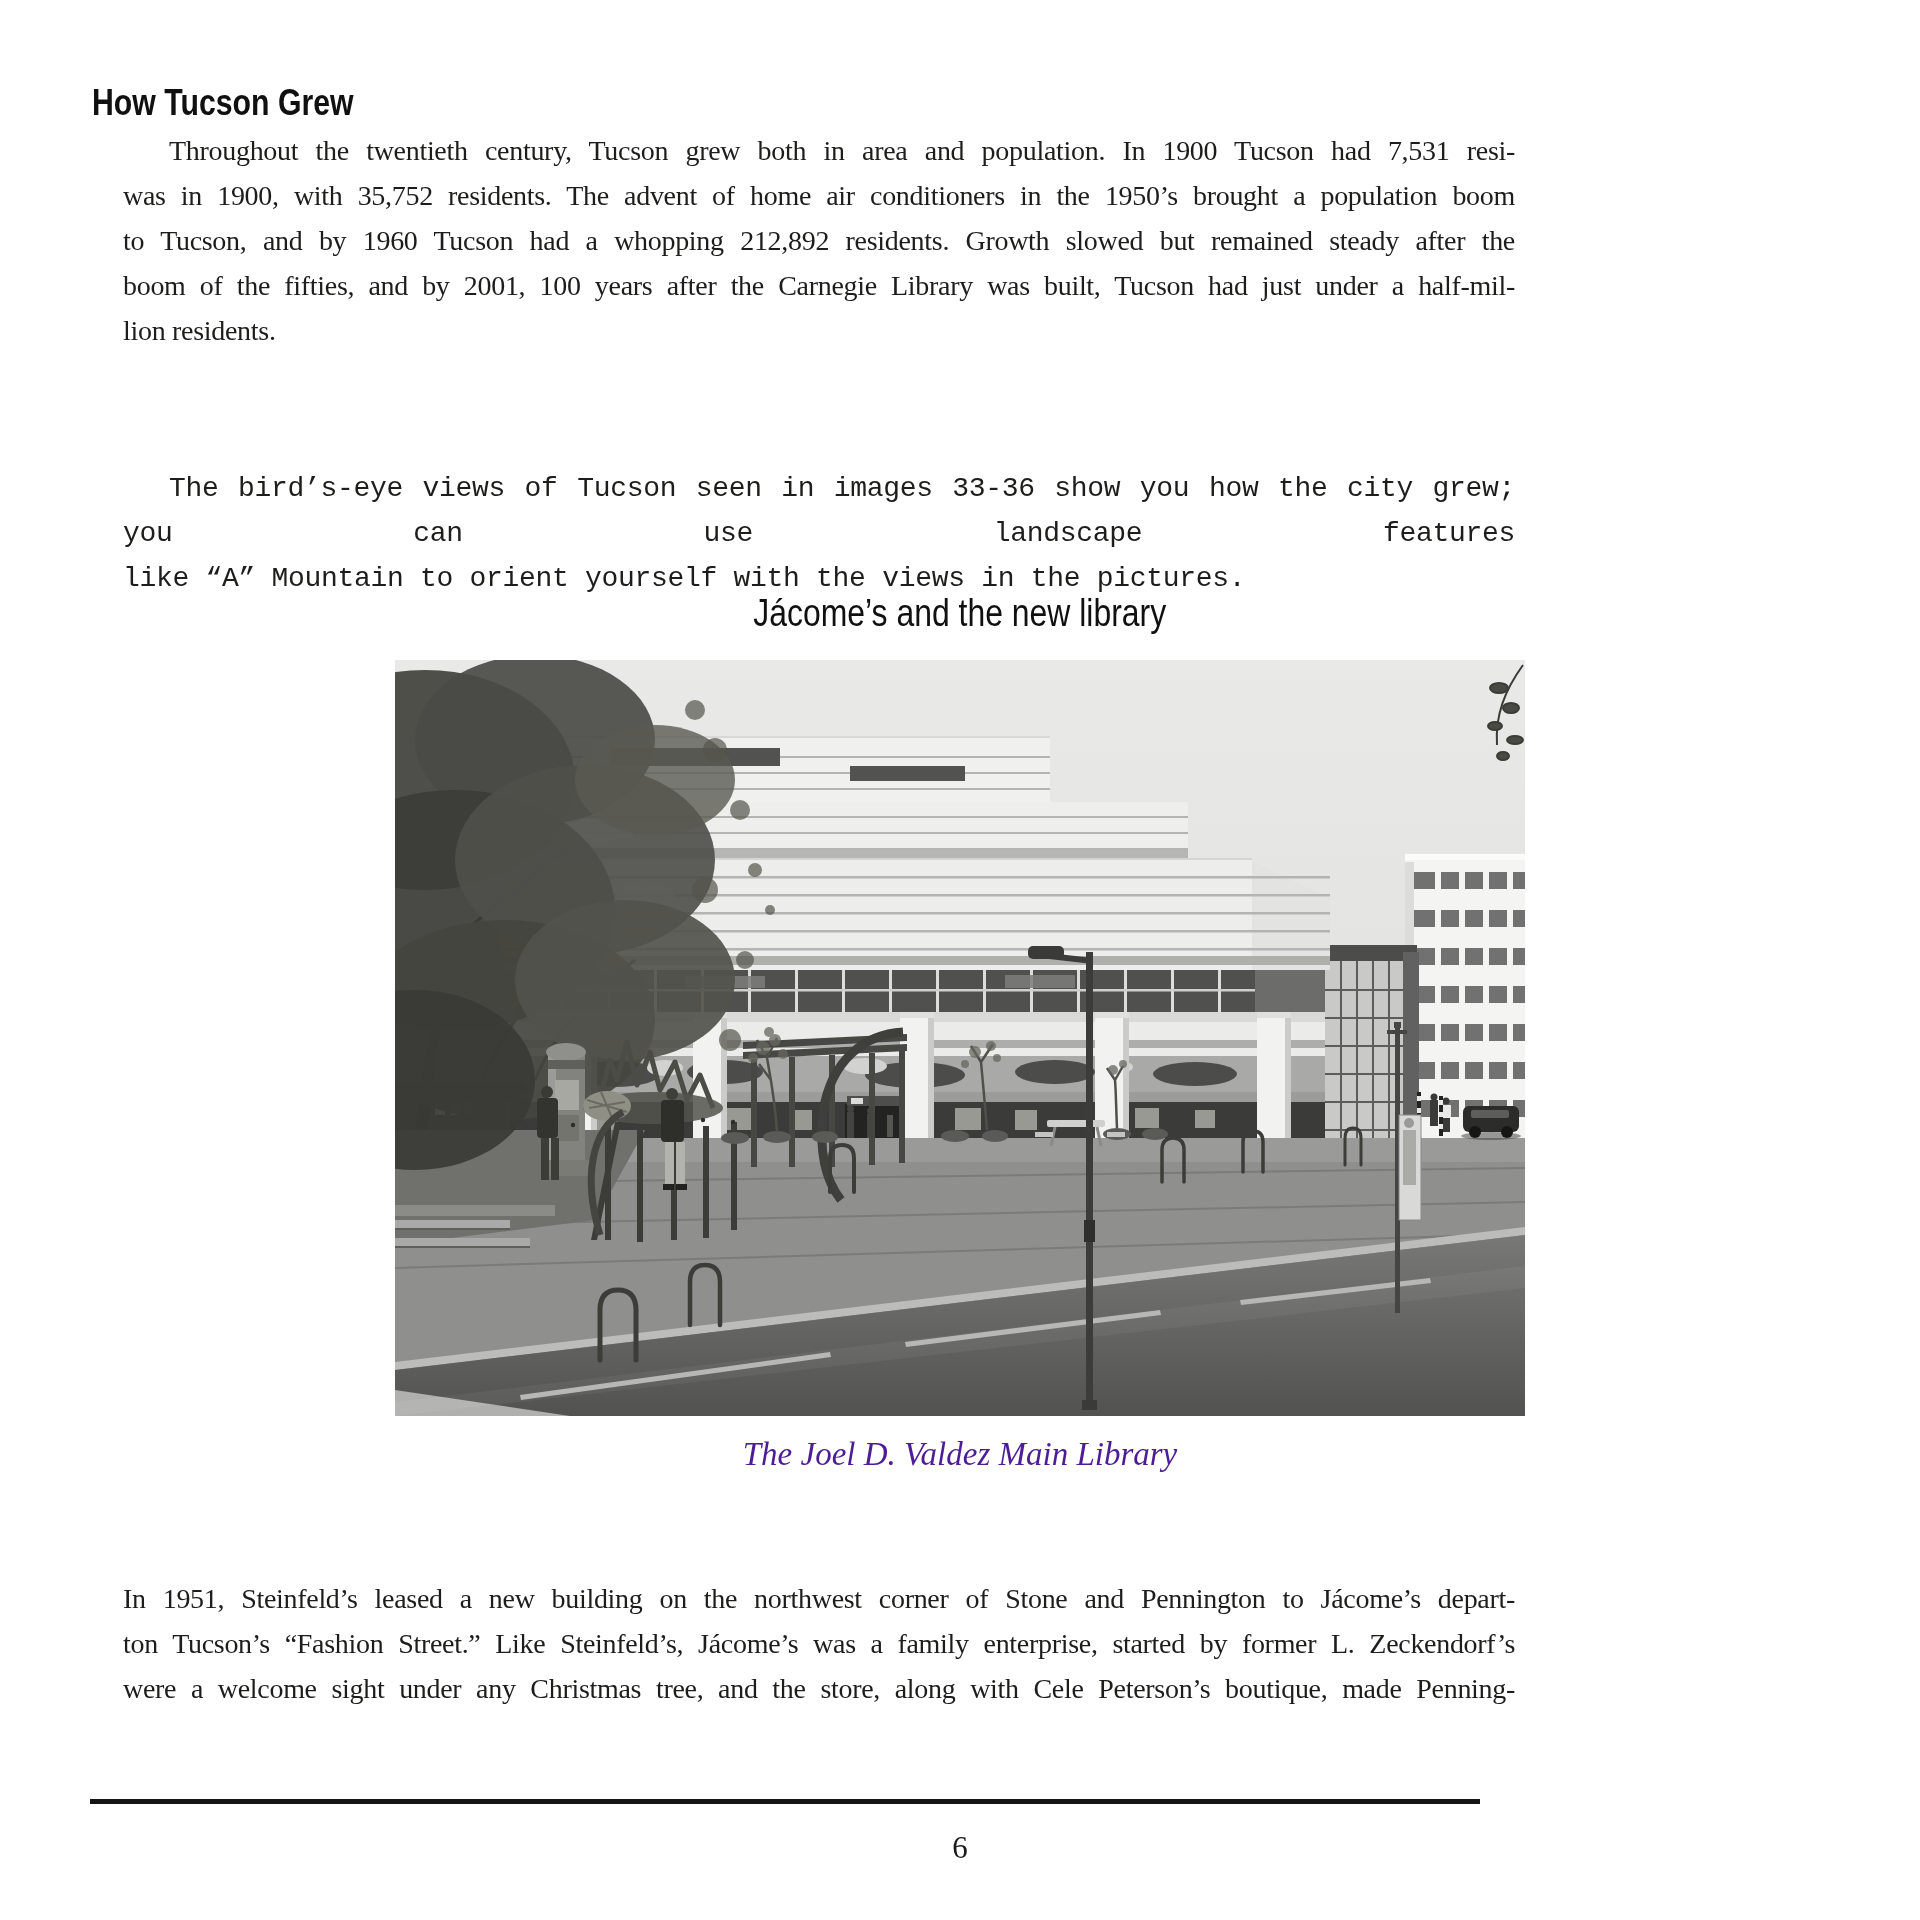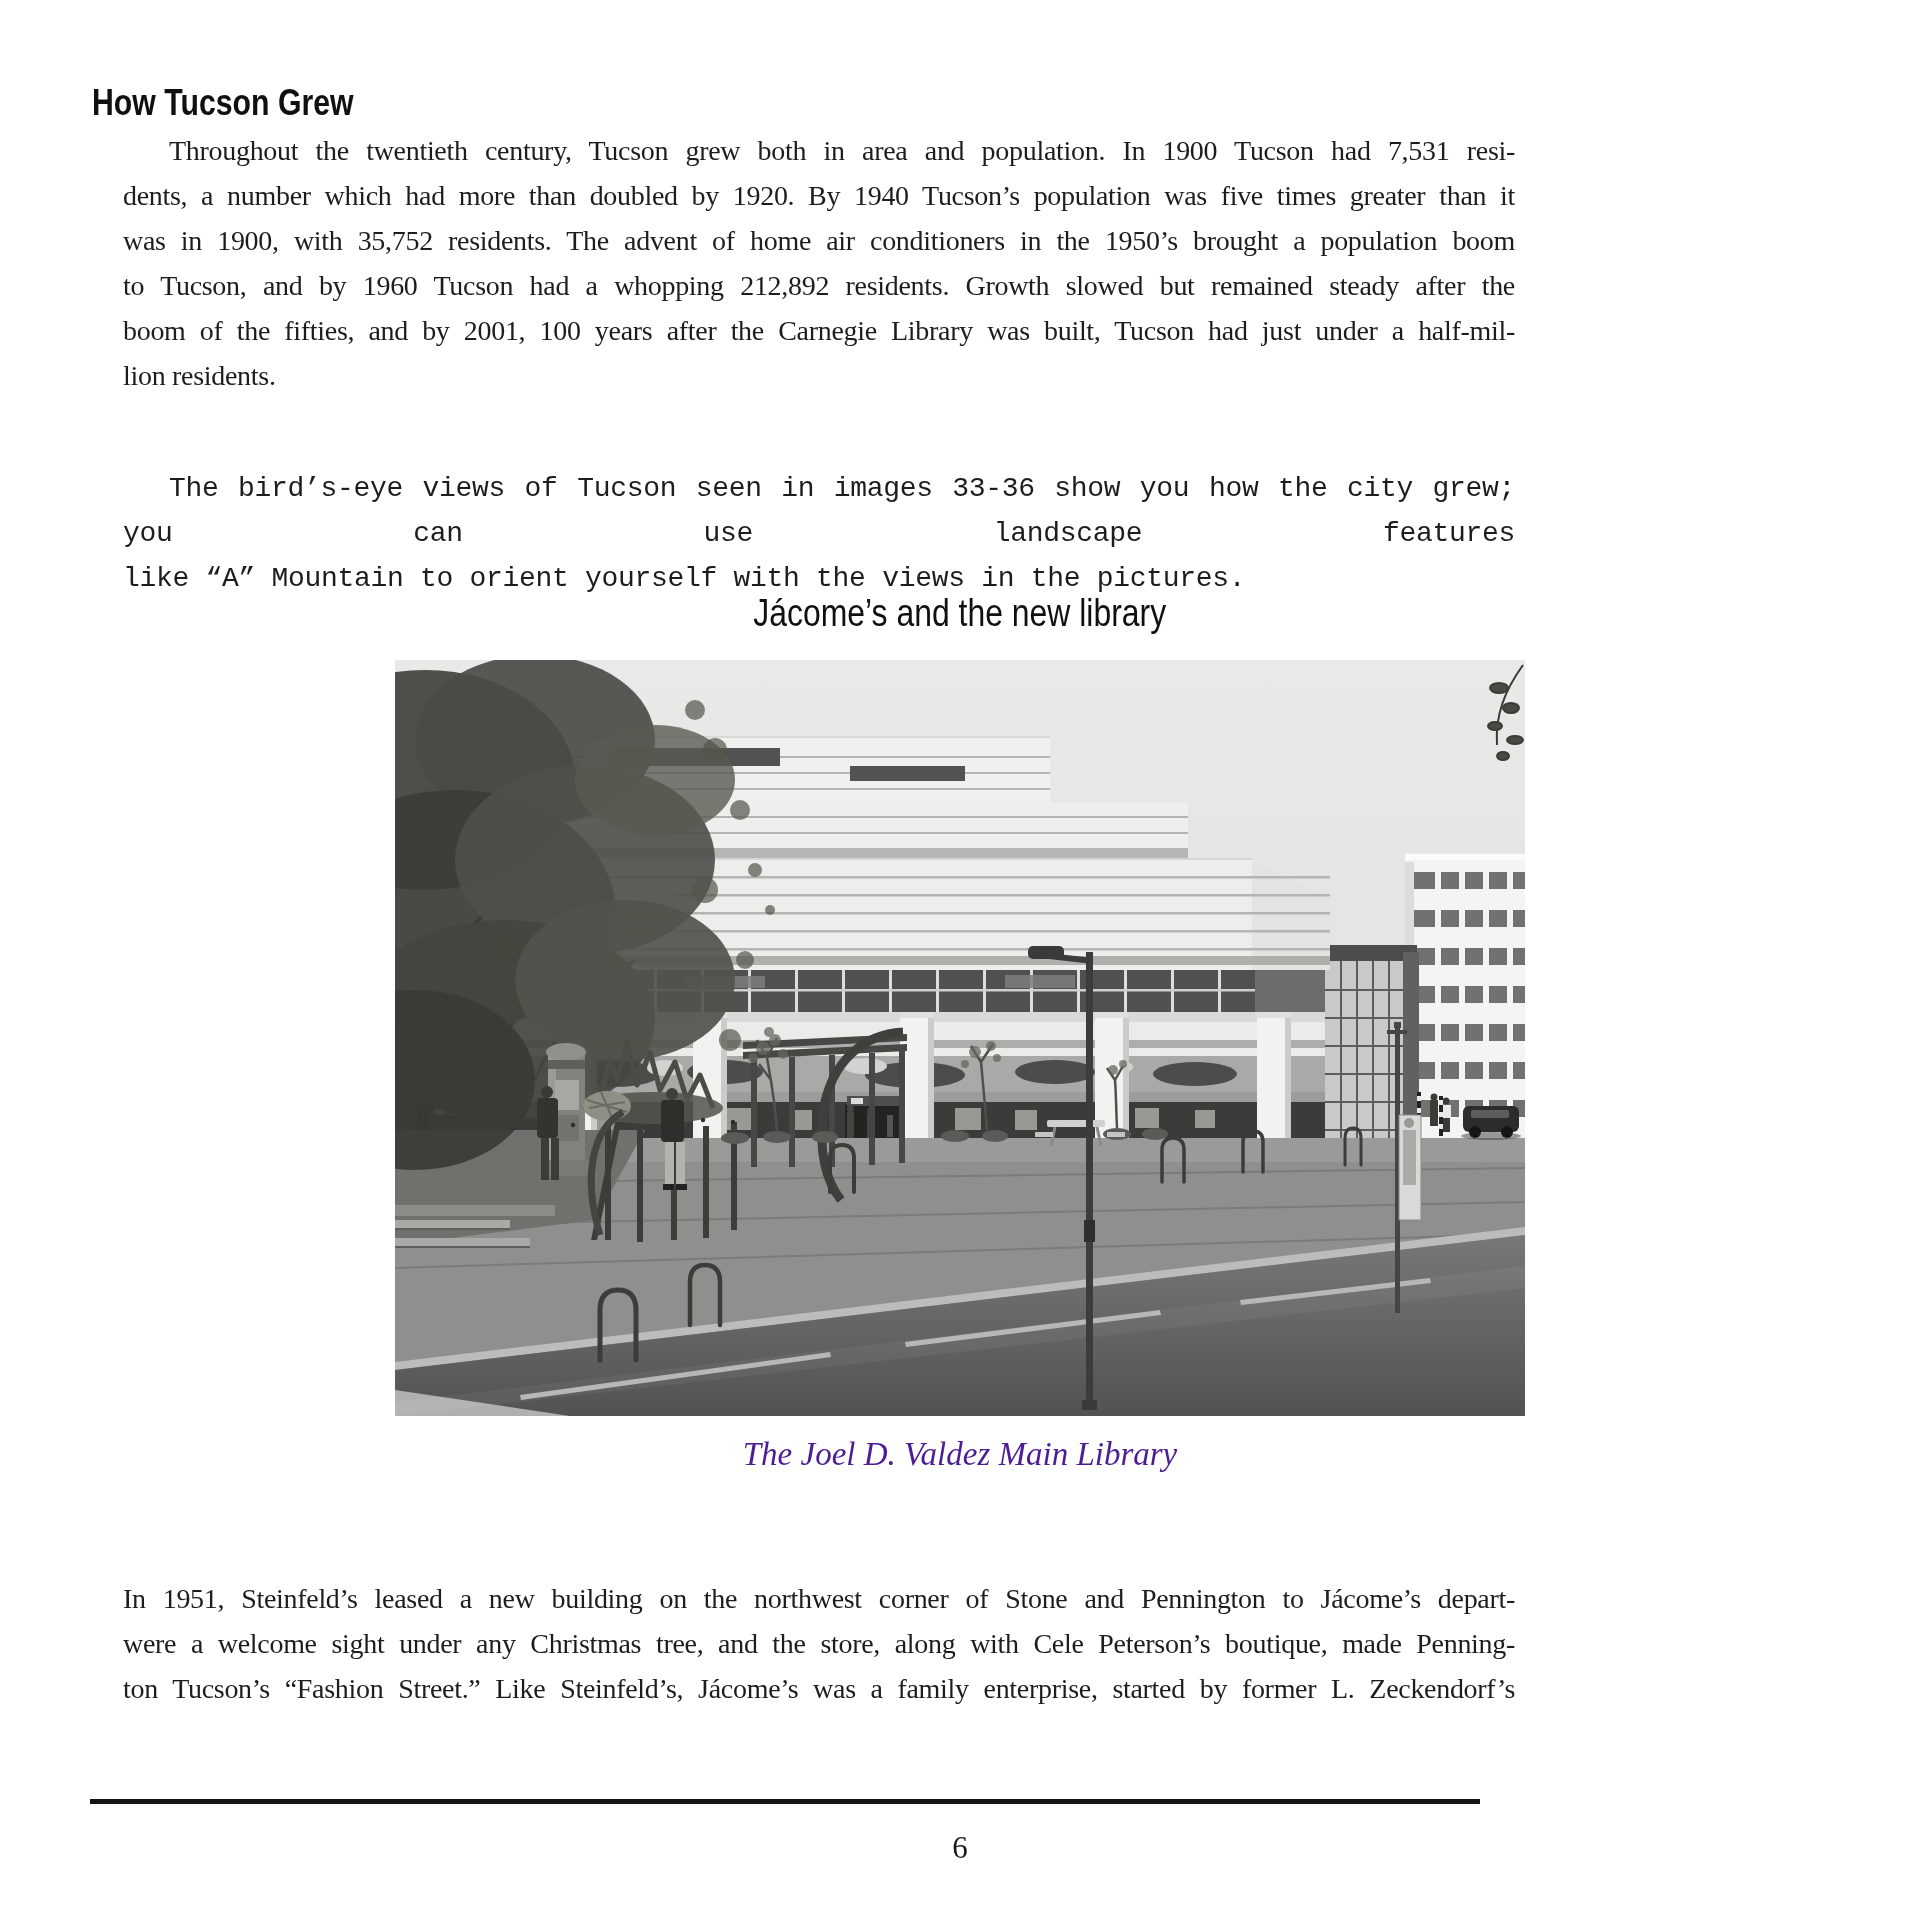--- a/index.html
+++ b/index.html
@@ -33,21 +33,20 @@
   .rule{position:absolute;left:90px;top:1799px;width:1390px;height:5px;background:#151515;}
   .pagenum{position:absolute;left:395px;width:1130px;top:1830px;text-align:center;font-size:31px;color:#1a1a1a;}
 </style>
 </head>
 <body>
 
 <div class="h1">How Tucson Grew</div>
 
 <div class="para" id="para1">
   <div class="tl indent">Throughout the twentieth century, Tucson grew both in area and population. In 1900 Tucson had 7,531 resi-</div>
-  <div class="tl">dents, a number which had more than doubled by 1920. By 1940 Tucson’s population was five times greater than it</div>
   <div class="tl">was in 1900, with 35,752 residents. The advent of home air conditioners in the 1950’s brought a population boom</div>
   <div class="tl">to Tucson, and by 1960 Tucson had a whopping 212,892 residents. Growth slowed but remained steady after the</div>
   <div class="tl">boom of the fifties, and by 2001, 100 years after the Carnegie Library was built, Tucson had just under a half-mil-</div>
   <div class="tl last">lion residents.</div>
 </div>
 
 <div class="para" id="para2">
   <div class="tl indent">The bird’s-eye views of Tucson seen in images 33-36 show you how the city grew; you can use landscape features</div>
   <div class="tl last">like “A” Mountain to orient yourself with the views in the pictures.</div>
 </div>
@@ -476,18 +475,18 @@
       <rect x="687" y="740" width="15" height="10" fill="#3a3a38"></rect>
       <rect x="689" y="560" width="11" height="22" fill="#2f2f2d"></rect>
     </g>
   </svg>
 </div>
 
 <div class="caption">The Joel D. Valdez Main Library</div>
 
 <div class="para" id="para3">
   <div class="tl">In 1951, Steinfeld’s leased a new building on the northwest corner of Stone and Pennington to Jácome’s depart-</div>
+  <div class="tl">ton Tucson’s “Fashion Street.” Like Steinfeld’s, Jácome’s was a family enterprise, started by former L. Zeckendorf’s</div>
   <div class="tl">were a welcome sight under any Christmas tree, and the store, along with Cele Peterson’s boutique, made Penning-</div>
-  <div class="tl">ton Tucson’s “Fashion Street.” Like Steinfeld’s, Jácome’s was a family enterprise, started by former L. Zeckendorf’s</div>
 </div>
 
 <div class="rule"></div>
 <div class="pagenum">6</div>
 
 </body></html>

